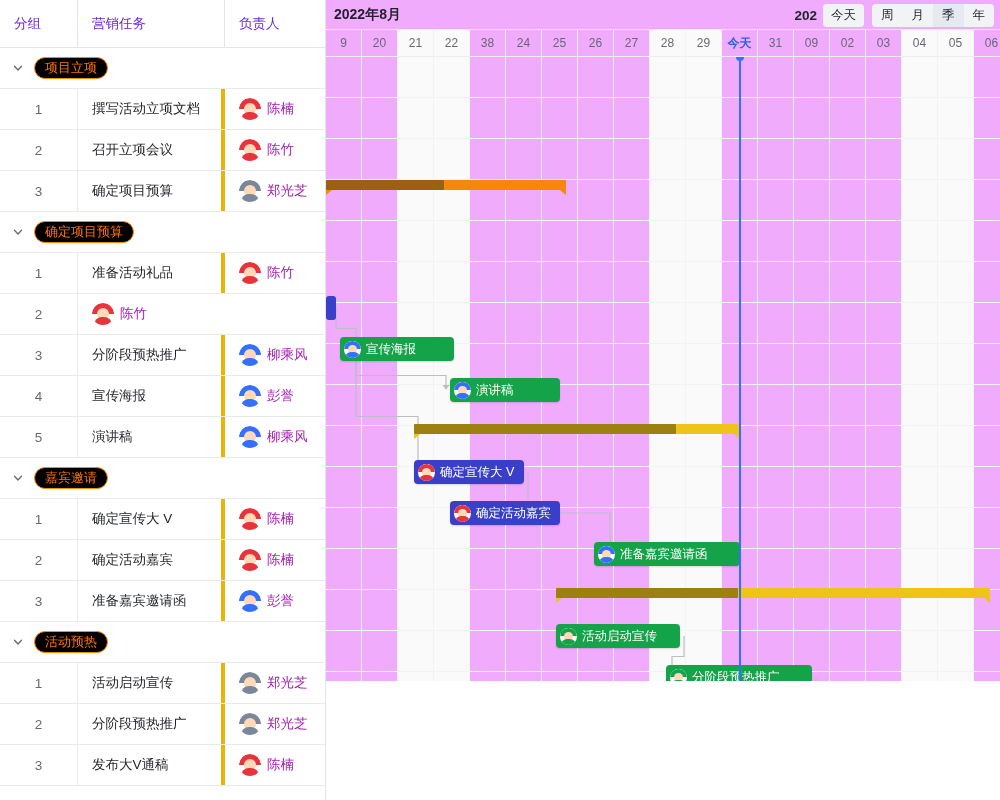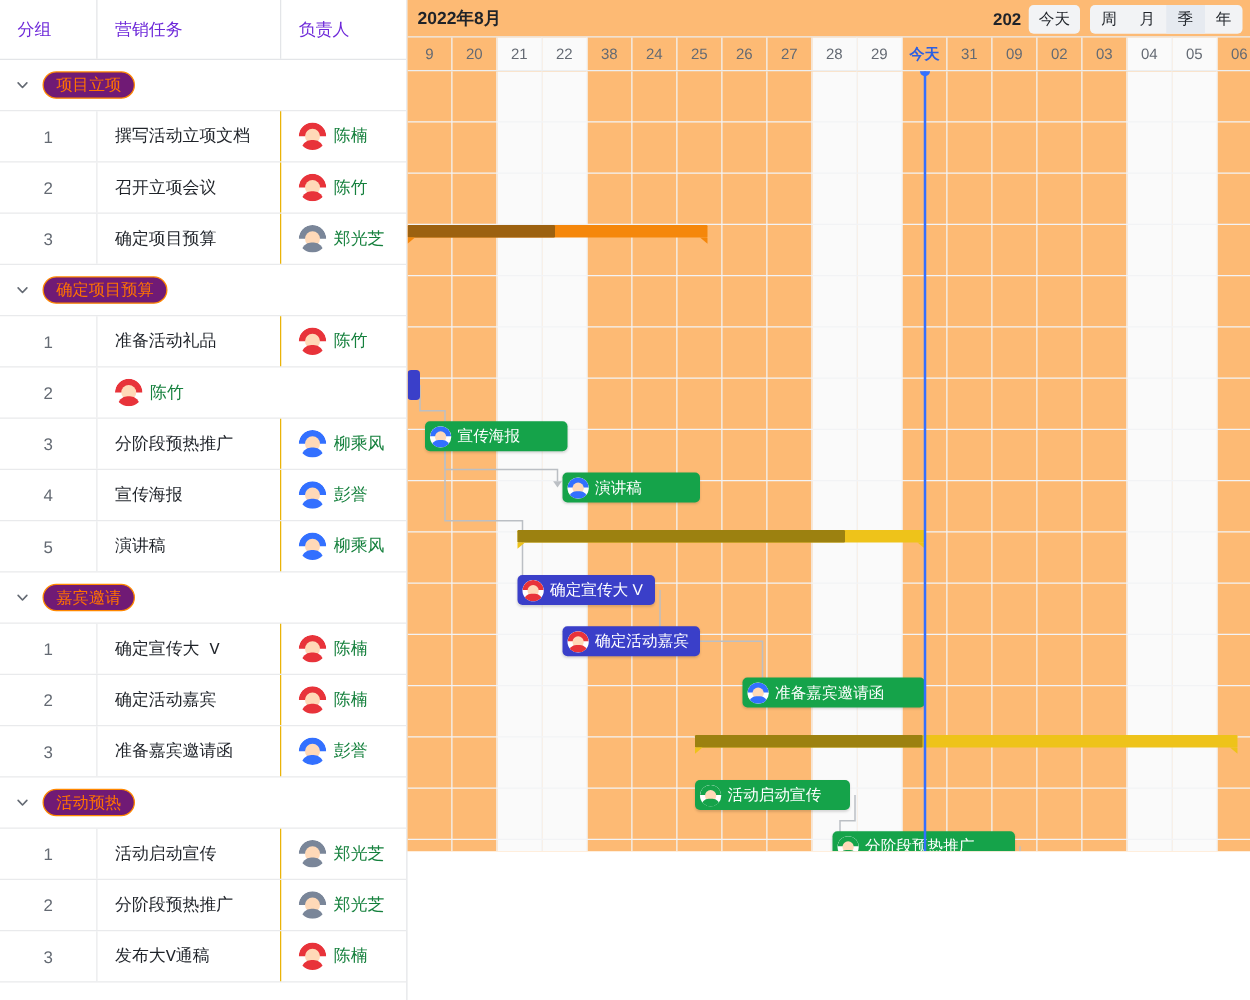--- a/index.html
+++ b/index.html
@@ -40,21 +40,21 @@
   .c-owner { width: 100px; }
 
   .row {
     display: flex;
     height: 41px;
     border-bottom: 1px solid #e9eaec;
     align-items: stretch;
   }
   .row .cell { display: flex; align-items: center; font-size: 13.5px; }
   .row .c-group { justify-content: center; color: #646a73; border-right: 1px solid #e9eaec; }
-  .row .c-task  { padding-left: 14px; color: #1f2329; border-right: 1px solid #eab308; font-family: Liberation Mono, monospace; }
+  .row .c-task  { padding-left: 14px; color: #1f2329; border-right: 4px solid #eab308; }
   .row .c-owner { padding-left: 14px; gap: 6px; }
 
   .group-row {
     display: flex;
     height: 41px;
     border-bottom: 1px solid #e9eaec;
     align-items: center;
     padding-left: 10px;
     gap: 8px;
   }
@@ -65,40 +65,40 @@
     cursor: pointer;
   }
   .chev svg { display:block; }
   .group-pill {
     display: inline-flex; align-items: center;
     height: 22px; padding: 0 10px;
     border: 1px solid #ff8800;
     border-radius: 11px;
     color: #ff7300;
     font-size: 13px;
-    background: #701a75;
+    background: #000000;
     white-space: nowrap;
   }
 
   .avatar {
     width: 22px; height: 22px; border-radius: 50%;
     display: inline-block; position: relative; flex: 0 0 22px;
     overflow: hidden;
   }
   .avatar .hair { position:absolute; left:0; top:0; width:22px; height:11px; border-radius:11px 11px 0 0; }
   .avatar .face { position:absolute; left:5px; top:5px; width:12px; height:12px; border-radius:50%; background:#ffd9b8; }
   .avatar .body { position:absolute; left:2px; bottom:0; width:18px; height:8px; border-radius:9px 9px 0 0; }
-  .owner-name { font-size: 13.5px; color: #15803d; white-space: nowrap; }
+  .owner-name { font-size: 13.5px; color: #a21caf; white-space: nowrap; }
 
   
   .right-pane {
     position: relative;
     width: 674px; height: 681px;
     flex: 1 1 auto;
-    background: #fdba74;
+    background: #f0abfc;
     overflow: hidden;
   }
   .gantt-toolbar {
     height: 30px;
     border-bottom: 1px solid #eceef0;
     display: flex; align-items: center;
     position: relative;
   }
   .month-label {
     font-size: 14px; font-weight: bold; color: #1f2329;

